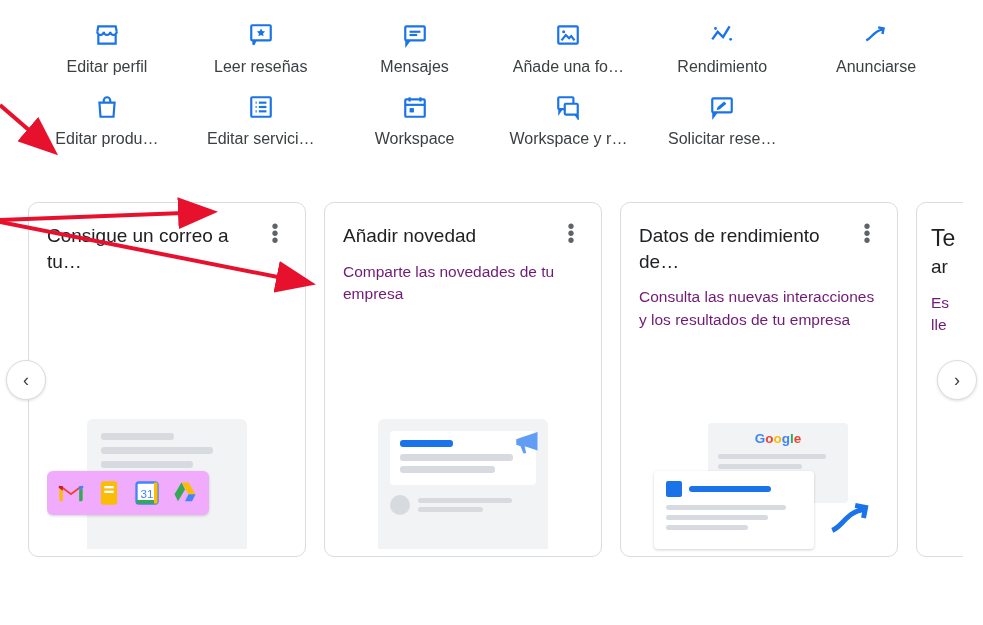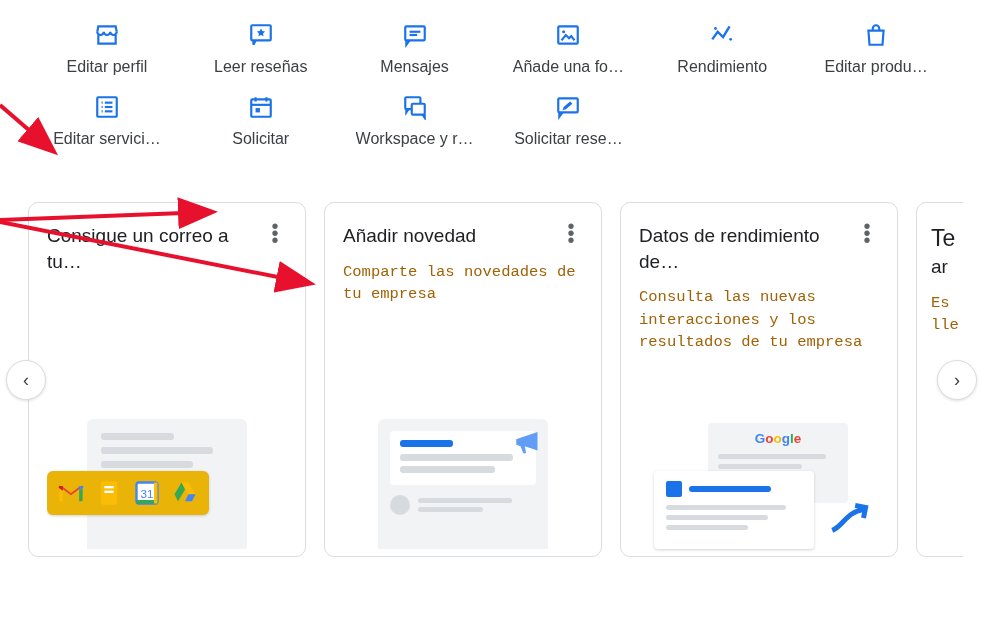--- a/index.html
+++ b/index.html
@@ -68,23 +68,22 @@
     font-size: 19px;
     color: #202124;
     line-height: 1.35;
     font-weight: 400;
     max-width: 200px;
   }
   .card-menu { width:24px; text-align:center; color:#5f6368; font-size:20px; cursor:pointer; line-height: 0.35; letter-spacing:0;}
   .card-desc {
     margin-top: 12px;
     font-size: 15.5px;
-    color: #a16207;
+    color: #701a75;
     line-height: 1.45;
-    font-family: Liberation Mono, monospace;
   }
   .card-illust {
     margin-top: auto;
     height: 145px;
     display:flex; align-items:center; justify-content:center;
     overflow:hidden;
   }
 
   
   .navbtn {
@@ -111,21 +110,21 @@
     border-radius:6px 6px 0 0;
     position:relative;
     padding: 14px;
   }
   .ill-bar { height:7px; border-radius:3px; background:#d7dbdf; margin-bottom:7px;}
   .ill-bar.short { width: 55%; }
   .ill-bar.med { width: 85%; }
   .gicons {
     position:absolute; bottom: 34px; left:-40px;
     display:flex; gap:10px;
-    background:#eab308; padding:8px 10px; border-radius:6px;
+    background:#f0abfc; padding:8px 10px; border-radius:6px;
     box-shadow:0 1px 3px rgba(0,0,0,0.18);
   }
   .gicons svg { width:28px; height:28px; }
 
   
   .mega {
     position:absolute; top:6px; right:2px;
     width:34px; height:34px; color:#619df5;
   }
   .post-card {
@@ -214,20 +213,29 @@
     <span class="action-icon">
       <svg viewBox="0 0 24 24" fill="none" stroke="currentColor" stroke-width="2.2">
           <path d="M3 16l5-7 5 5 6-10"></path>
           <circle cx="6" cy="6" r="1.3" fill="currentColor" stroke="none"></circle>
           <circle cx="20" cy="16" r="1.3" fill="currentColor" stroke="none"></circle>
         </svg>
     </span>
     <span class="action-label">Rendimiento</span>
   </div>
 
+  <div class="action-item">
+    <span class="action-icon">
+      <svg viewBox="0 0 24 24" fill="none" stroke="currentColor" stroke-width="2.2">
+          <path d="M3 17c5-2 7-9 15-10"></path>
+          <path d="M14 5l5 1-1 5"></path>
+        </svg>
+    </span>
+    <span class="action-label">Anunciarse</span>
+  </div>
 
   <div class="action-item">
     <span class="action-icon">
       <svg viewBox="0 0 24 24" fill="none" stroke="currentColor" stroke-width="2">
           <path d="M5 8h14l-1 13H6z"></path>
           <path d="M9 8V6a3 3 0 016 0v2"></path>
         </svg>
     </span>
     <span class="action-label">Editar produ…</span>
   </div>
@@ -250,21 +258,21 @@
   <div class="action-item">
     <span class="action-icon">
       <svg viewBox="0 0 24 24" fill="none" stroke="currentColor" stroke-width="2">
           <rect x="3" y="5" width="18" height="16" rx="1"></rect>
           <line x1="3" y1="10" x2="21" y2="10"></line>
           <rect x="7" y="13" width="4" height="4" fill="currentColor" stroke="none"></rect>
           <line x1="7" y1="3" x2="7" y2="7"></line>
           <line x1="17" y1="3" x2="17" y2="7"></line>
         </svg>
     </span>
-    <span class="action-label">Solicitar</span>
+    <span class="action-label">Workspace</span>
   </div>
 
   <div class="action-item">
     <span class="action-icon">
       <svg viewBox="0 0 24 24" fill="none" stroke="currentColor" stroke-width="2">
           <rect x="3" y="3" width="14" height="11" rx="1"></rect>
           <path d="M6 14l-2 3v-3"></path>
           <rect x="9" y="9" width="12" height="10" rx="1" fill="#fff"></rect>
           <path d="M19 19l2 3v-3"></path>
         </svg>

